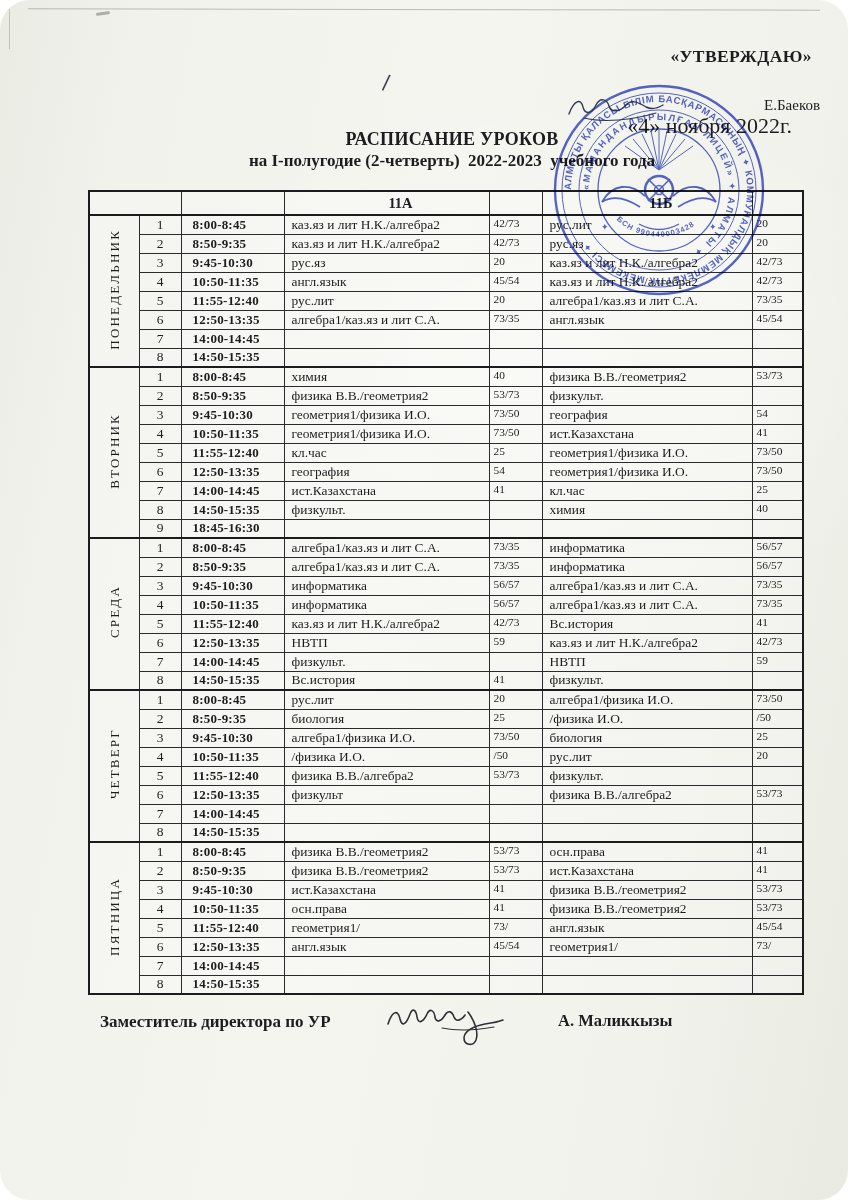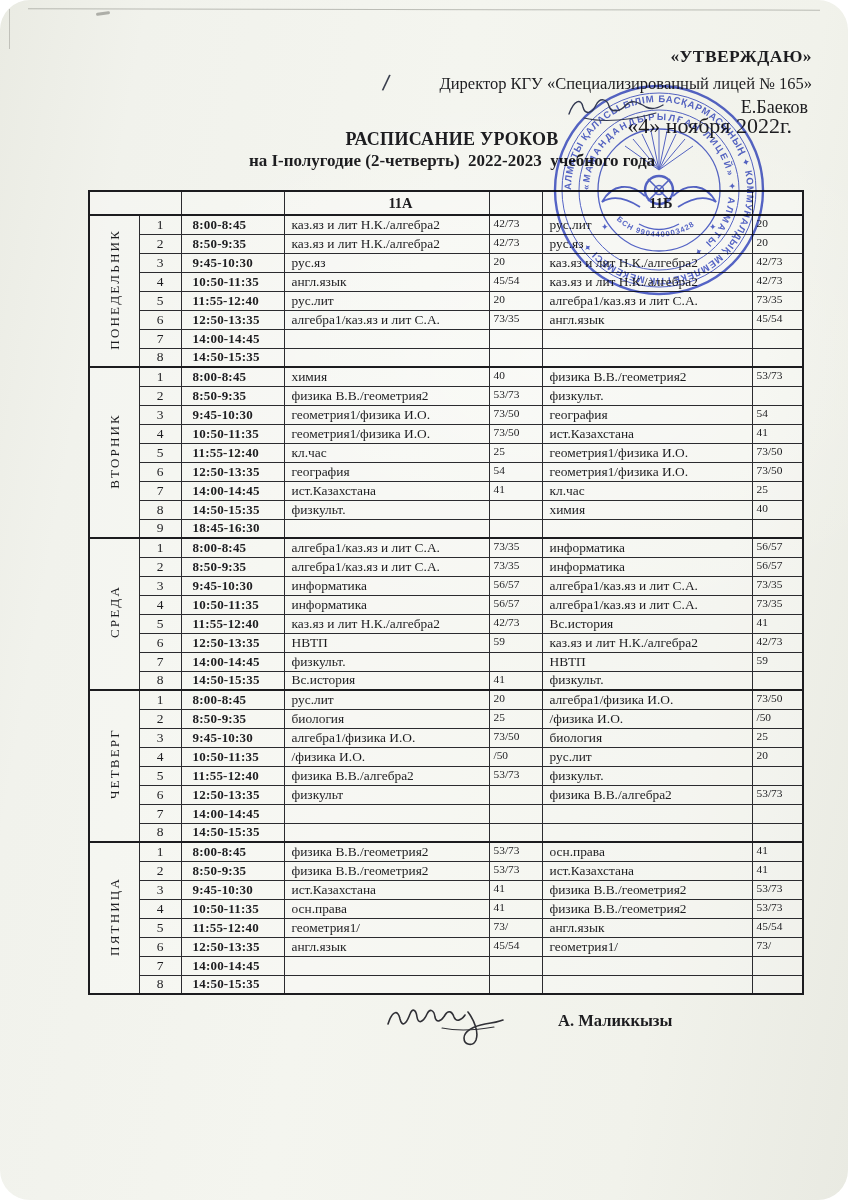--- a/index.html
+++ b/index.html
@@ -14,21 +14,21 @@
   }
   
   .scan-top{position:absolute;left:28px;top:9px;width:792px;height:1px;background:#8d8e87;opacity:.55;transform:rotate(.1deg);}
   .scan-left{position:absolute;left:9px;top:9px;width:1px;height:40px;background:#8d8e87;opacity:.45;}
   .scan-smudge{position:absolute;left:96px;top:12px;width:14px;height:3px;background:#6b6c66;opacity:.5;border-radius:2px;transform:rotate(-8deg);}
 
   
   .approve{position:absolute;top:46px;right:36px;font-weight:bold;font-size:17.5px;letter-spacing:.4px;}
   .director-line{position:absolute;top:74px;right:36px;font-size:16.5px;}
   .pen-slash{position:absolute;top:70px;right:458px;font-size:20px;color:#3a3f4e;transform:rotate(8deg);font-family:"DejaVu Sans",sans-serif;}
-  .director-name{position:absolute;top:97px;right:40px;font-size:18px;text-align:right;}
+  .director-name{position:absolute;top:97px;right:28px;font-size:15px;text-align:right;}
   .date-line{position:absolute;top:113px;right:56px;font-size:22px;}
   .title-wrap{position:absolute;top:129px;left:52px;width:800px;text-align:center;}
   .title-main{font-weight:bold;font-size:18px;letter-spacing:.3px;}
   .title-sub{font-weight:bold;font-size:17px;margin-top:1px;white-space:pre;}
 
   
   table.sched{
     position:absolute;left:88px;top:190px;width:714px;
     border-collapse:collapse;table-layout:fixed;
     background:rgba(255,255,255,.25);
@@ -64,21 +64,20 @@
 </head>
 <body>
 
 <div class="page">
   <div class="scan-top"></div>
   <div class="scan-left"></div>
   <div class="scan-smudge"></div>
 
   <div class="approve">«УТВЕРЖДАЮ»</div>
   <div class="pen-slash">/</div>
-  <div class="director-line">Директор КГУ «Специализированный лицей № 165»</div>
   <div class="director-name">Е.Баеков</div>
   <div class="date-line">«4» ноября 2022г.</div>
 
   <div class="title-wrap">
     <div class="title-main">РАСПИСАНИЕ УРОКОВ</div>
     <div class="title-sub">на I-полугодие (2-четверть)  2022-2023  учебного года</div>
   </div>
 
   <table class="sched">
     <colgroup>
@@ -483,19 +482,20 @@
     </g>
     <text x="54" y="152" font-size="9">✦</text>
     <text x="162" y="152" font-size="9">✦</text>
   </svg>
 
   <svg class="pen-sig-director" viewBox="0 0 100 30">
     <path class="pen" stroke-width="1.4" d="M3,20 C8,6 15,4 17,13 C19,21 26,20 30,11 C34,3 41,5 43,12 C45,19 54,18 60,11 C65,5 72,8 80,13 C86,16 92,14 97,11"></path>
     <path class="pen" stroke-width="1.1" d="M18,24 C38,29 66,26 90,19"></path>
   </svg>
 
+  <div class="deputy-title">Заместитель директора по УР</div>
   <svg class="pen-sig-deputy" viewBox="0 0 135 52">
     <path class="pen2" stroke-width="1.6" d="M6,26 C10,13 16,11 18,21 C20,29 24,27 28,16 C30,10 34,11 35,19 C36,26 41,25 45,16 C48,10 52,12 53,19 C54,25 59,24 63,17 C66,12 70,13 72,19 C74,24 79,23 83,17"></path>
     <path class="pen2" stroke-width="1.6" d="M86,14 C92,22 97,34 94,42 C91,49 82,47 82,40 C82,33 92,28 103,26 C110,25 116,24 121,22"></path>
     <path class="pen2" stroke-width="1.1" d="M60,30 C75,33 95,32 112,29"></path>
   </svg>
   <div class="deputy-name">А. Маликкызы</div>
 </div>
 
 </body></html>

